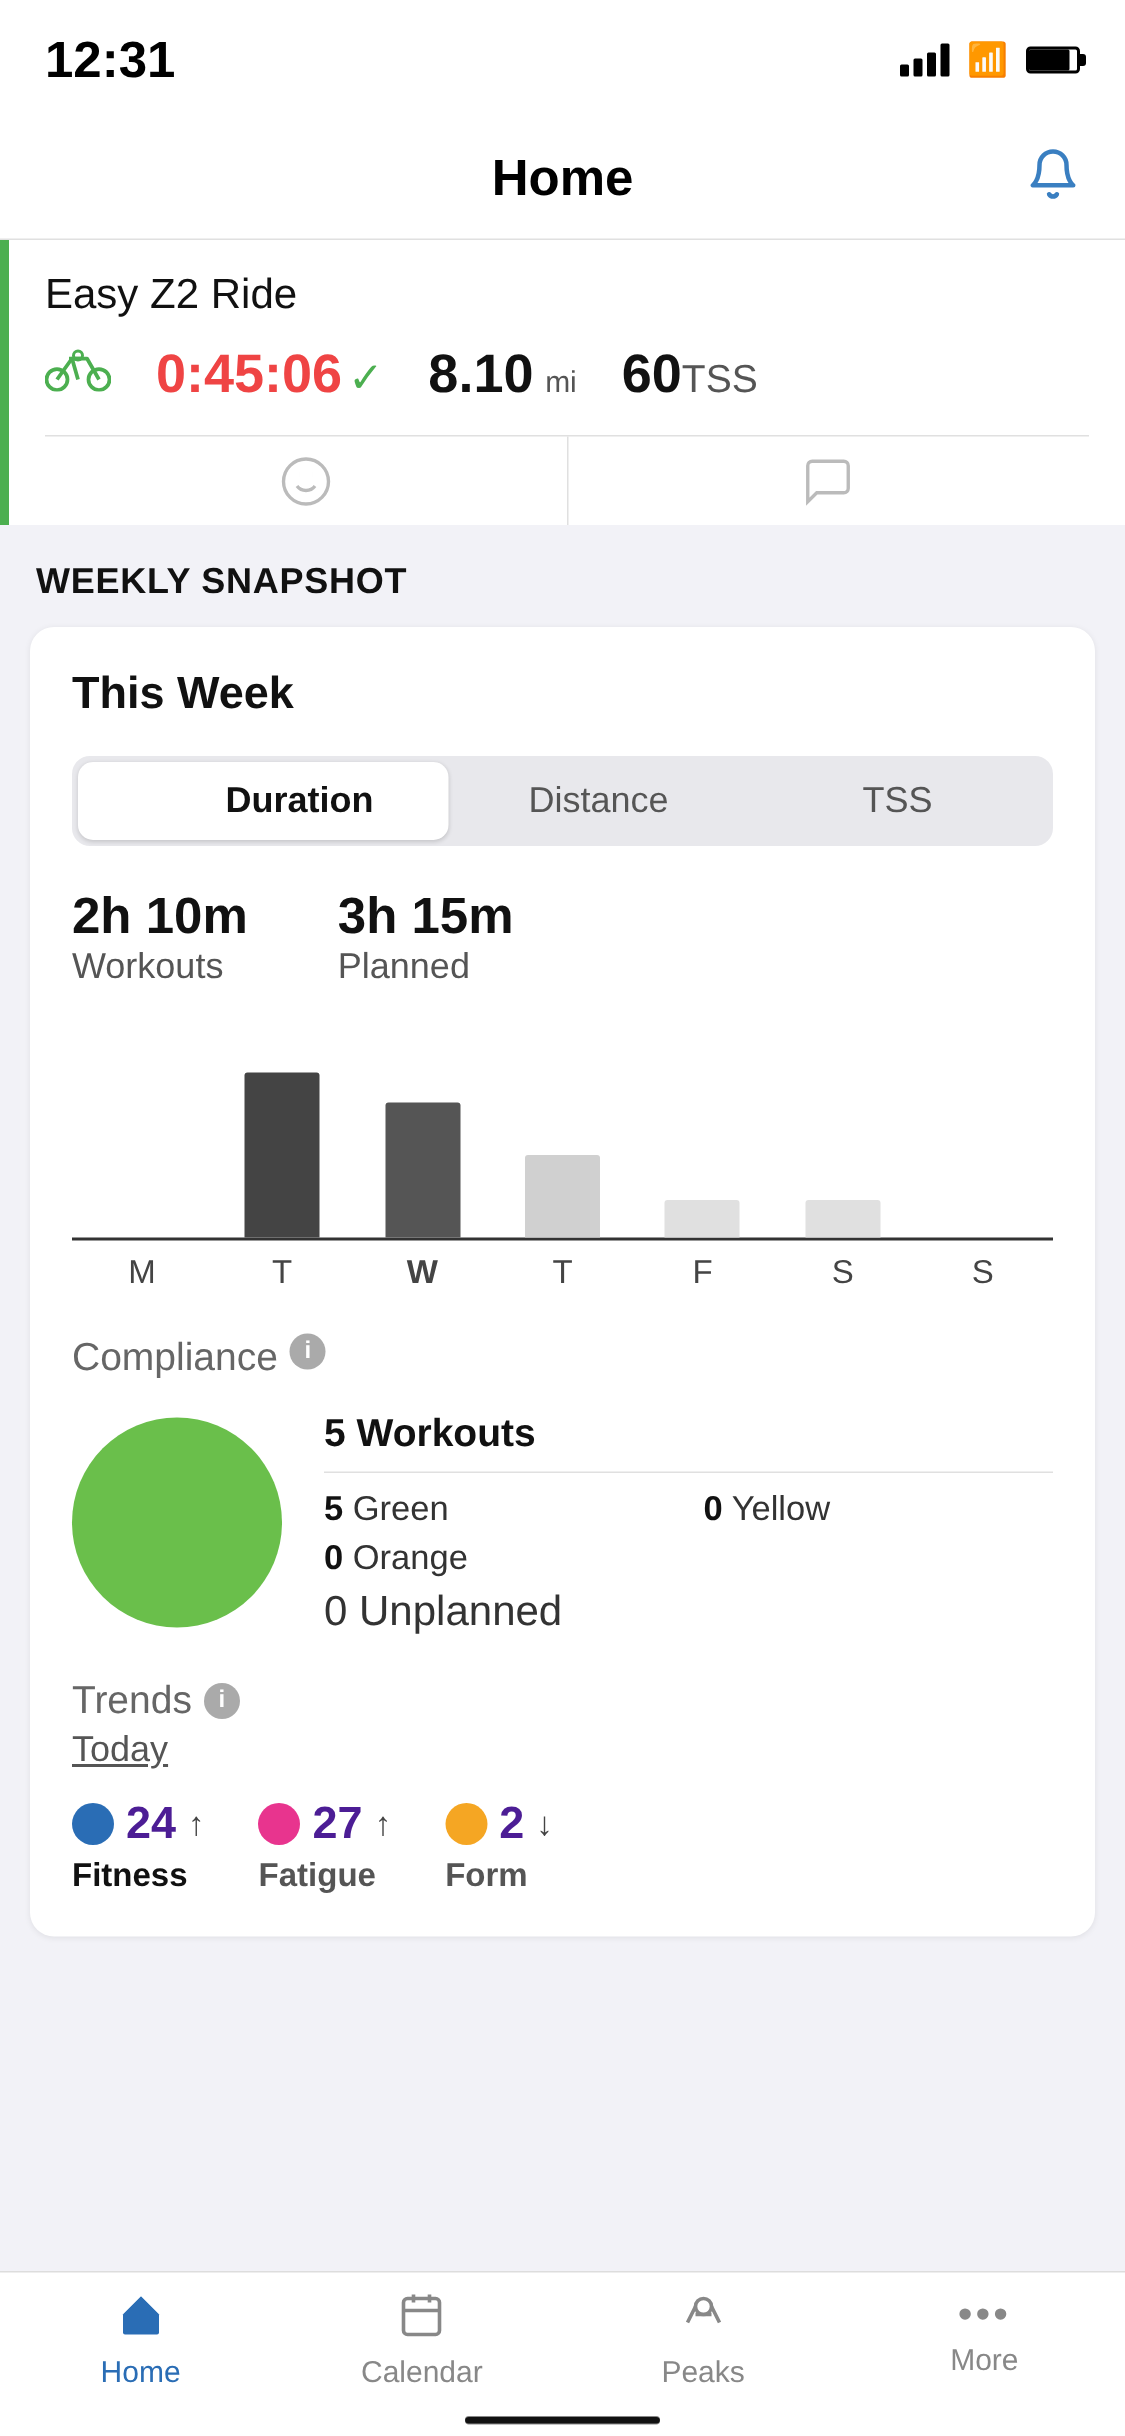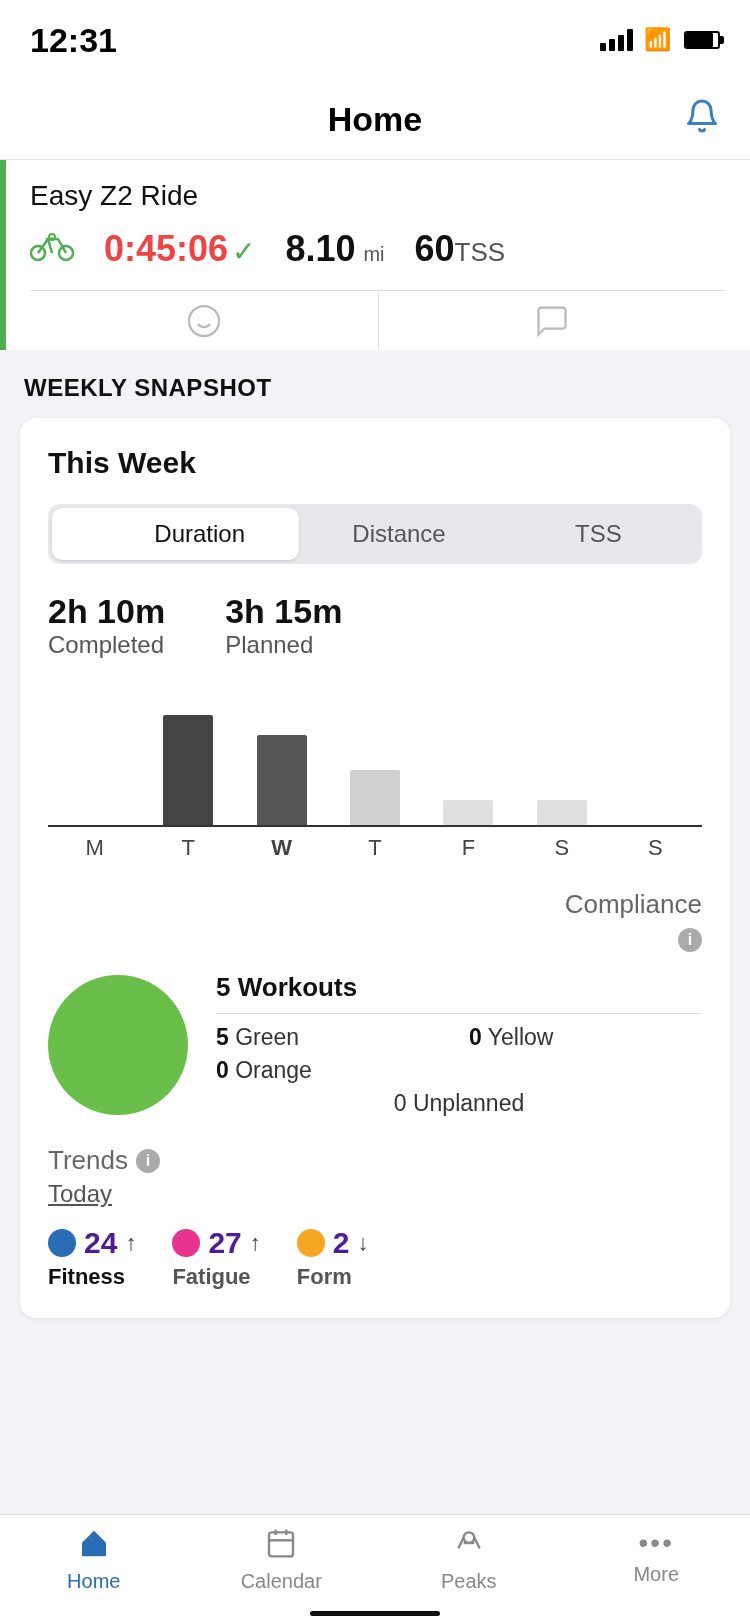--- a/index.html
+++ b/index.html
@@ -175,21 +175,21 @@
       padding: 12px 0;
       font-size: 24px;
       font-weight: 500;
       color: #555;
       border-radius: 10px;
       cursor: pointer;
     }
     .tab.active {
       background: #fff;
       color: #111;
-      font-weight: 400;
+      font-weight: 700;
       box-shadow: 0 1px 3px rgba(0,0,0,0.15);
       padding-left: 48px;
     }
 
     
     .stats-row {
       display: flex;
       gap: 60px;
       margin-bottom: 28px;
     }
@@ -244,24 +244,23 @@
       color: #444;
     }
     .chart-label.bold { font-weight: 700; }
 
     
     .compliance-section {
       margin-top: 28px;
     }
     .compliance-header {
       display: flex;
-      align-items: flex-end;
+      align-items: flex-start;
       gap: 8px;
       margin-bottom: 20px;
-      flex-direction: column;
     }
     .compliance-label {
       font-size: 26px;
       color: #666;
       font-weight: 500;
     }
     .info-icon {
       width: 24px;
       height: 24px;
       background: #aaa;
@@ -302,23 +301,22 @@
     .compliance-item {
       font-size: 23px;
       color: #333;
     }
     .compliance-item .count {
       font-weight: 700;
       color: #111;
     }
     .compliance-unplanned {
       margin-top: 6px;
-      font-size: 23px;
+      font-size: 28px;
       color: #333;
-      text-align: center;
     }
 
     
     .trends-section {
       margin-top: 28px;
     }
     .trends-header {
       display: flex;
       align-items: center;
       gap: 8px;
@@ -502,21 +500,21 @@
 
     <div class="tabs">
       <div class="tab active">Duration</div>
       <div class="tab">Distance</div>
       <div class="tab">TSS</div>
     </div>
 
     <div class="stats-row">
       <div class="stat-item">
         <div class="stat-value">2h 10m</div>
-        <div class="stat-label">Completed</div>
+        <div class="stat-label">Workouts</div>
       </div>
       <div class="stat-item">
         <div class="stat-value">3h 15m</div>
         <div class="stat-label">Planned</div>
       </div>
     </div>
 
     <div class="bar-chart">
       <div class="chart-bars">
         <div class="bar-col">

